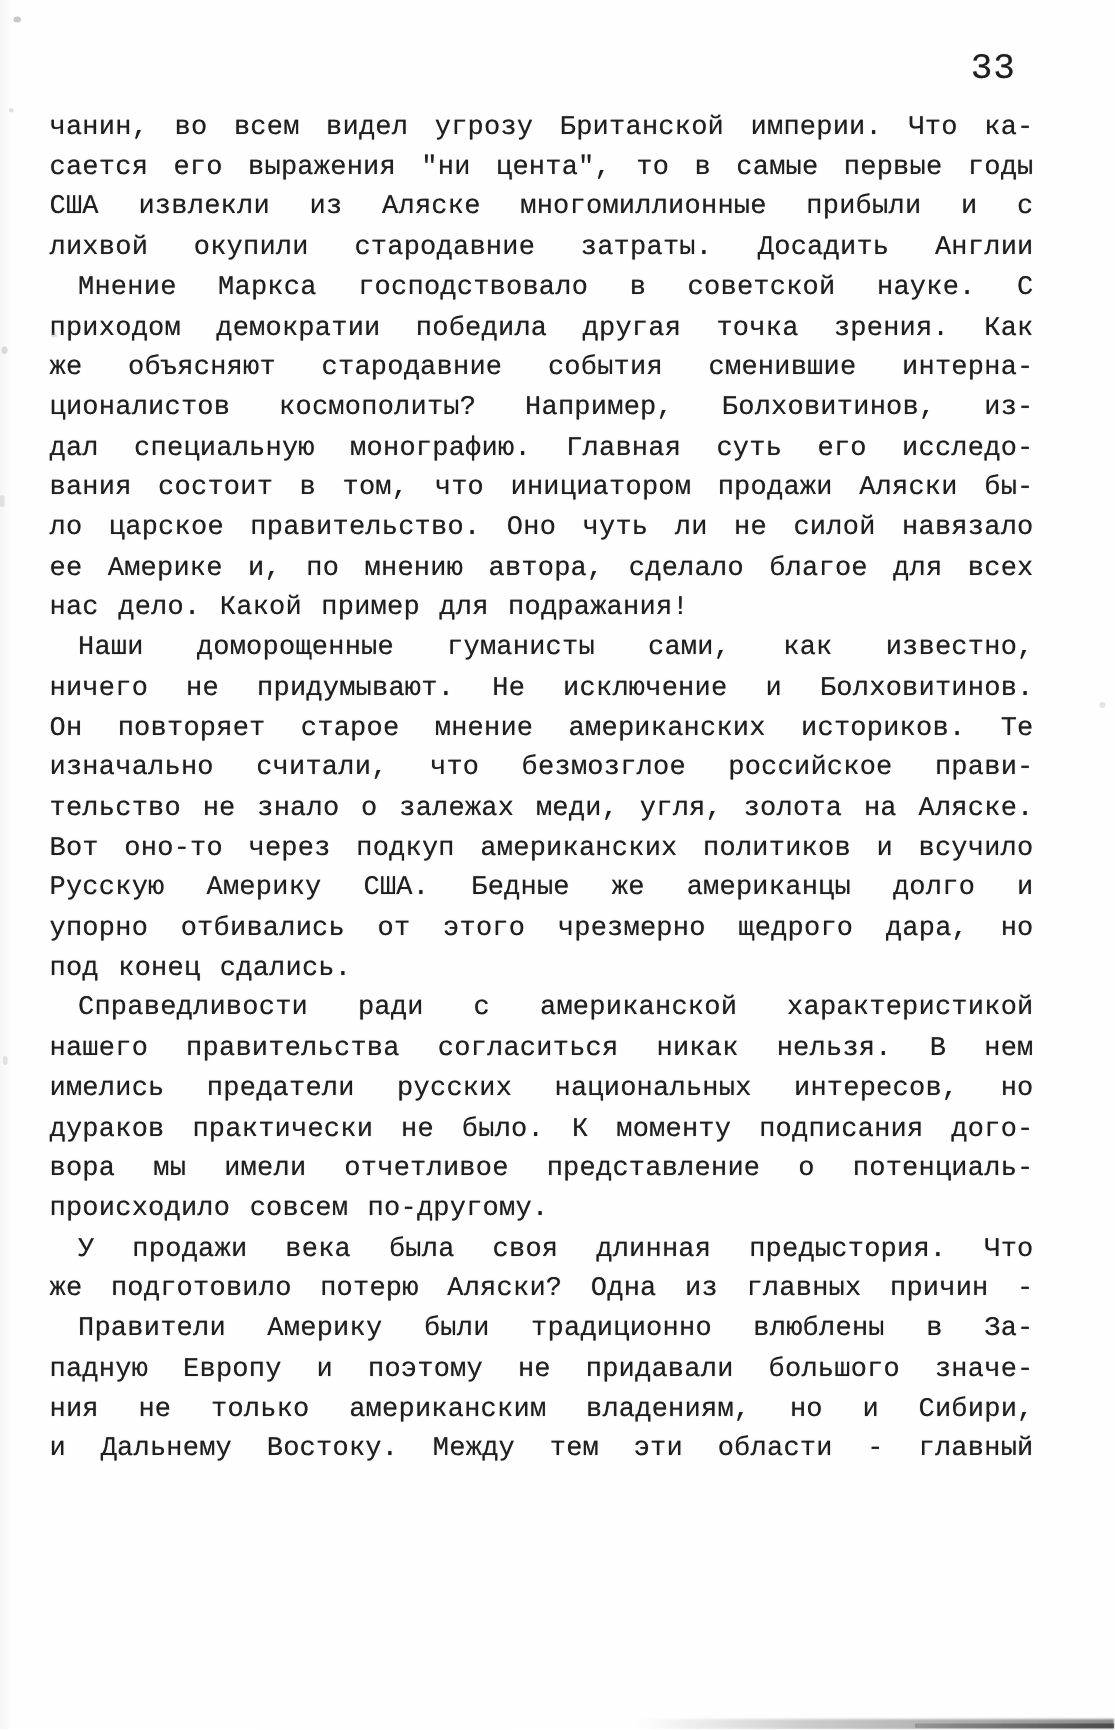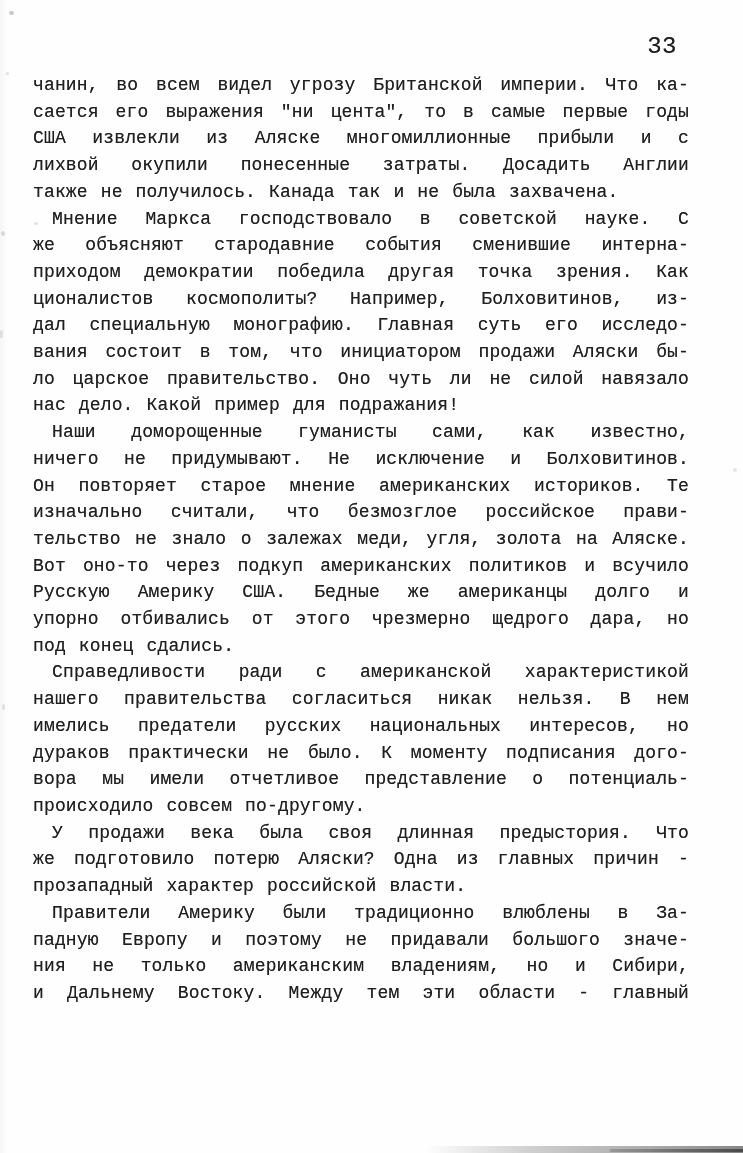--- a/index.html
+++ b/index.html
@@ -101,31 +101,31 @@
 <body>
 
 <div id="page">
   <div class="page-number">33</div>
 
   <div class="text-block">
       <div class="paragraph">
         <div class="line j">чанин, во всем видел угрозу Британской империи. Что ка-</div>
         <div class="line j">сается его выражения "ни цента", то в самые первые годы</div>
         <div class="line j">США извлекли из Аляске многомиллионные прибыли и с</div>
-        <div class="line j">лихвой окупили понесенные затраты. Досадить Англии</div>
-        <div class="line">также не получилось. Канада так и не была захвачена.</div>
+        <div class="line j">лихвой окупили стародавние затраты. Досадить Англии</div>
       </div>
       <div class="paragraph">
         <div class="line j ind">Мнение Маркса господствовало в советской науке. С</div>
+        <div class="line j">приходом демократии победила другая точка зрения. Как</div>
         <div class="line j">же объясняют стародавние события сменившие интерна-</div>
-        <div class="line j">приходом демократии победила другая точка зрения. Как</div>
         <div class="line j">ционалистов космополиты? Например, Болховитинов, из-</div>
         <div class="line j">дал специальную монографию. Главная суть его исследо-</div>
         <div class="line j">вания состоит в том, что инициатором продажи Аляски бы-</div>
         <div class="line j">ло царское правительство. Оно чуть ли не силой навязало</div>
+        <div class="line j">ее Америке и, по мнению автора, сделало благое для всех</div>
         <div class="line">нас дело. Какой пример для подражания!</div>
       </div>
       <div class="paragraph">
         <div class="line j ind">Наши доморощенные гуманисты сами, как известно,</div>
         <div class="line j">ничего не придумывают. Не исключение и Болховитинов.</div>
         <div class="line j">Он повторяет старое мнение американских историков. Те</div>
         <div class="line j">изначально считали, что безмозглое российское прави-</div>
         <div class="line j">тельство не знало о залежах меди, угля, золота на Аляске.</div>
         <div class="line j">Вот оно-то через подкуп американских политиков и всучило</div>
         <div class="line j">Русскую Америку США. Бедные же американцы долго и</div>
@@ -136,21 +136,20 @@
         <div class="line j ind">Справедливости ради с американской характеристикой</div>
         <div class="line j">нашего правительства согласиться никак нельзя. В нем</div>
         <div class="line j">имелись предатели русских национальных интересов, но</div>
         <div class="line j">дураков практически не было. К моменту подписания дого-</div>
         <div class="line j">вора мы имели отчетливое представление о потенциаль-</div>
         <div class="line">происходило совсем по-другому.</div>
       </div>
       <div class="paragraph">
         <div class="line j ind">У продажи века была своя длинная предыстория. Что</div>
         <div class="line j">же подготовило потерю Аляски? Одна из главных причин -</div>
-        <div class="line">прозападный характер российской власти.</div>
       </div>
       <div class="paragraph">
         <div class="line j ind">Правители Америку были традиционно влюблены в За-</div>
         <div class="line j">падную Европу и поэтому не придавали большого значе-</div>
         <div class="line j">ния не только американским владениям, но и Сибири,</div>
         <div class="line j">и Дальнему Востоку. Между тем эти области - главный</div>
       </div>
     </div>
 
   <div class="speck s1"></div>

